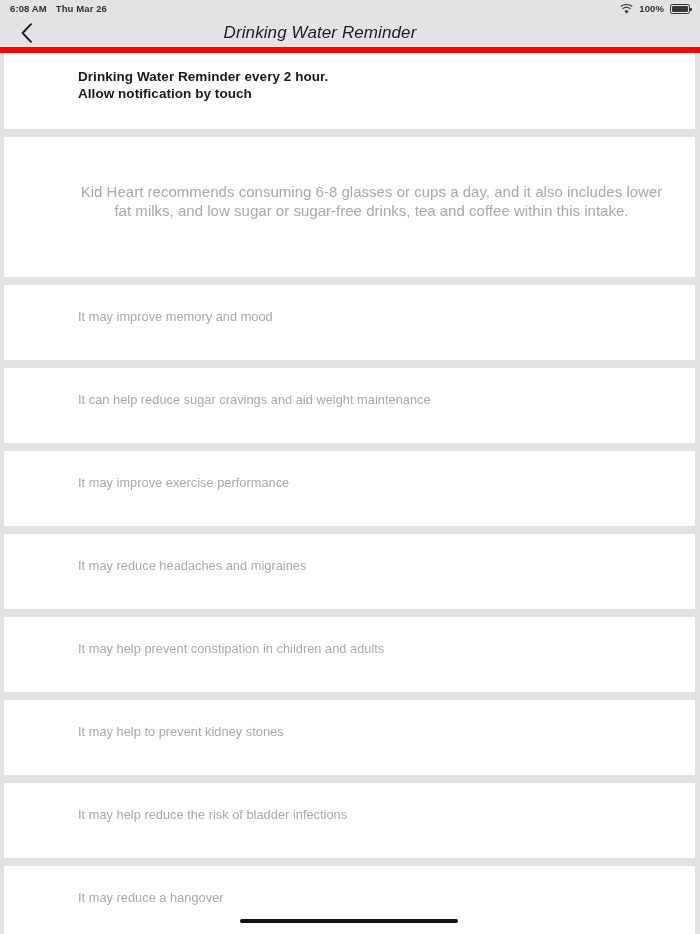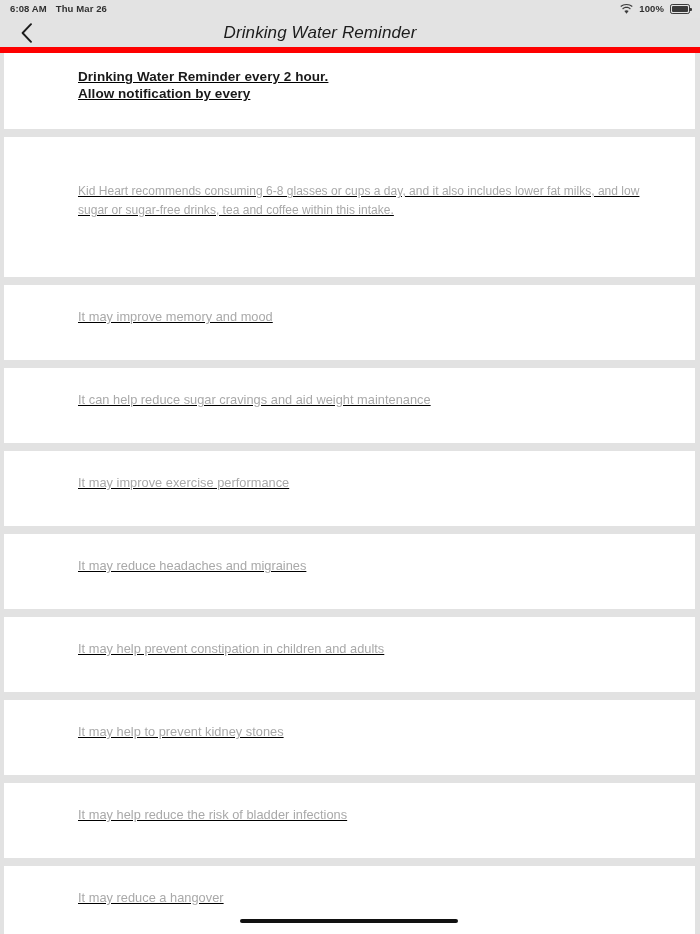--- a/index.html
+++ b/index.html
@@ -133,21 +133,20 @@
     background: #e2e2e2;
     overflow: hidden;
   }
   .card {
     background: #ffffff;
     margin: 0 5px 8px 4px;
     box-sizing: border-box;
     display: flex;
     align-items: center;
     padding: 0 0 12px 74px;
-    text-decoration: underline;
   }
   .card.header-card {
     height: 76px;
     align-items: center;
   }
   .card.intro-card {
     height: 140px;
     padding-right: 30px;
   }
   .card.tip-card {
@@ -157,25 +156,26 @@
   .header-text {
     font-size: 13.5px;
     font-weight: bold;
     color: #1a1a1a;
     line-height: 17px;
     letter-spacing: 0.05px;
   }
   .header-text .line { display: block; }
 
   .intro-text {
-    font-size: 12px;
+    font-size: 15px;
     color: #a9a9a9;
     line-height: 19px;
     letter-spacing: 0.02px;
     max-width: 590px;
+    text-align: center;
   }
   .tip-text {
     font-size: 12.8px;
     color: #a9a9a9;
     letter-spacing: 0.02px;
     line-height: 17px;
   }
 
   
   .home-indicator {
@@ -224,21 +224,21 @@
     <div class="nav-title">Drinking Water Reminder</div>
   </div>
 
   <div class="accent-bar"></div>
 
   <div class="content">
 
     <div class="card header-card">
       <div class="header-text">
         <span class="line">Drinking Water Reminder every 2 hour.</span>
-        <span class="line">Allow notification by every</span>
+        <span class="line">Allow notification by touch</span>
       </div>
     </div>
 
     <div class="card intro-card">
       <div class="intro-text">Kid Heart recommends consuming 6-8 glasses or cups a day, and it also includes lower fat milks, and low sugar or sugar-free drinks, tea and coffee within this intake.</div>
     </div>
 
     <div class="card tip-card">
       <div class="tip-text">It may improve memory and mood</div>
     </div>

